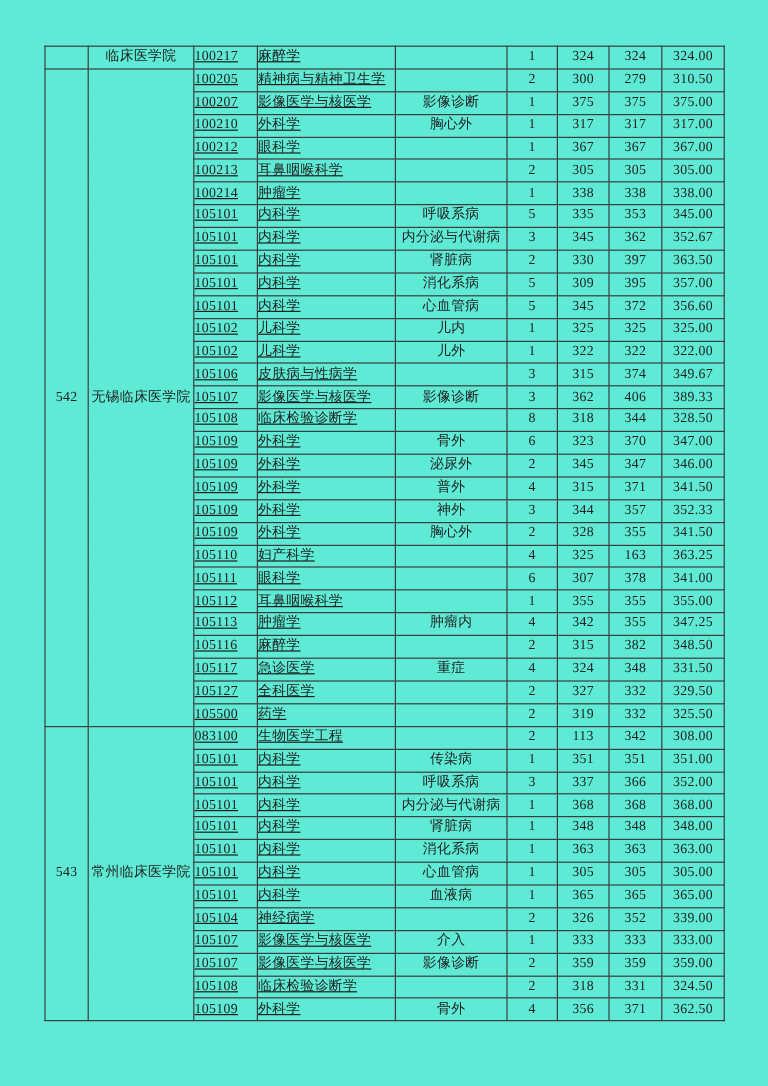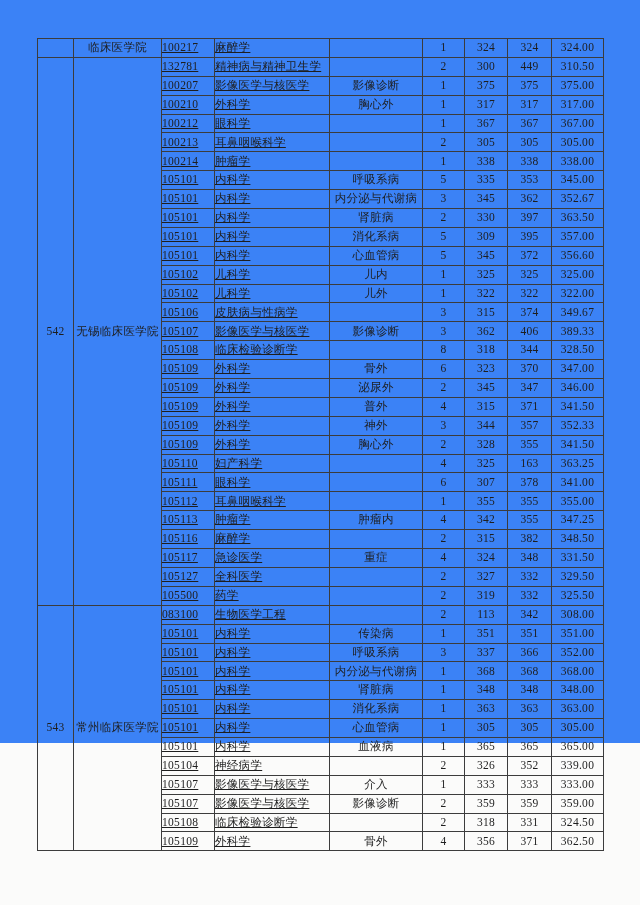--- a/index.html
+++ b/index.html
@@ -11,22 +11,22 @@
     height: 905px;
     background: #fbfbfa;
     font-family: "Liberation Serif", "DejaVu Serif", serif;
     color: #1e1e1e;
     position: relative;
     overflow: hidden;
   }
   .page {
     position: absolute;
     left: 0; top: 0;
-    width: 640px; height: 743px;
-    background: #3b82f6;
+    width: 640px; height: 905px;
+    background: #5eead4;
   }
   table.scores {
     position: absolute;
     left: 37px;
     top: 38px;
     border-collapse: collapse;
     table-layout: fixed;
     width: 566px;
     font-size: 11.5px;
     line-height: 1;
@@ -72,26 +72,26 @@
           <td class="c-major">麻醉学</td>
           <td class="c-spec"></td>
           <td class="c-count">1</td>
           <td class="c-min">324</td>
           <td class="c-max">324</td>
           <td class="c-avg">324.00</td>
         </tr>
         <tr>
           <td class="c-id" rowspan="29">542</td>
           <td class="c-school" rowspan="29">无锡临床医学院</td>
-          <td class="c-code">132781</td>
+          <td class="c-code">100205</td>
           <td class="c-major">精神病与精神卫生学</td>
           <td class="c-spec"></td>
           <td class="c-count">2</td>
           <td class="c-min">300</td>
-          <td class="c-max">449</td>
+          <td class="c-max">279</td>
           <td class="c-avg">310.50</td>
         </tr>
         <tr>
           <td class="c-code">100207</td>
           <td class="c-major">影像医学与核医学</td>
           <td class="c-spec">影像诊断</td>
           <td class="c-count">1</td>
           <td class="c-min">375</td>
           <td class="c-max">375</td>
           <td class="c-avg">375.00</td>

